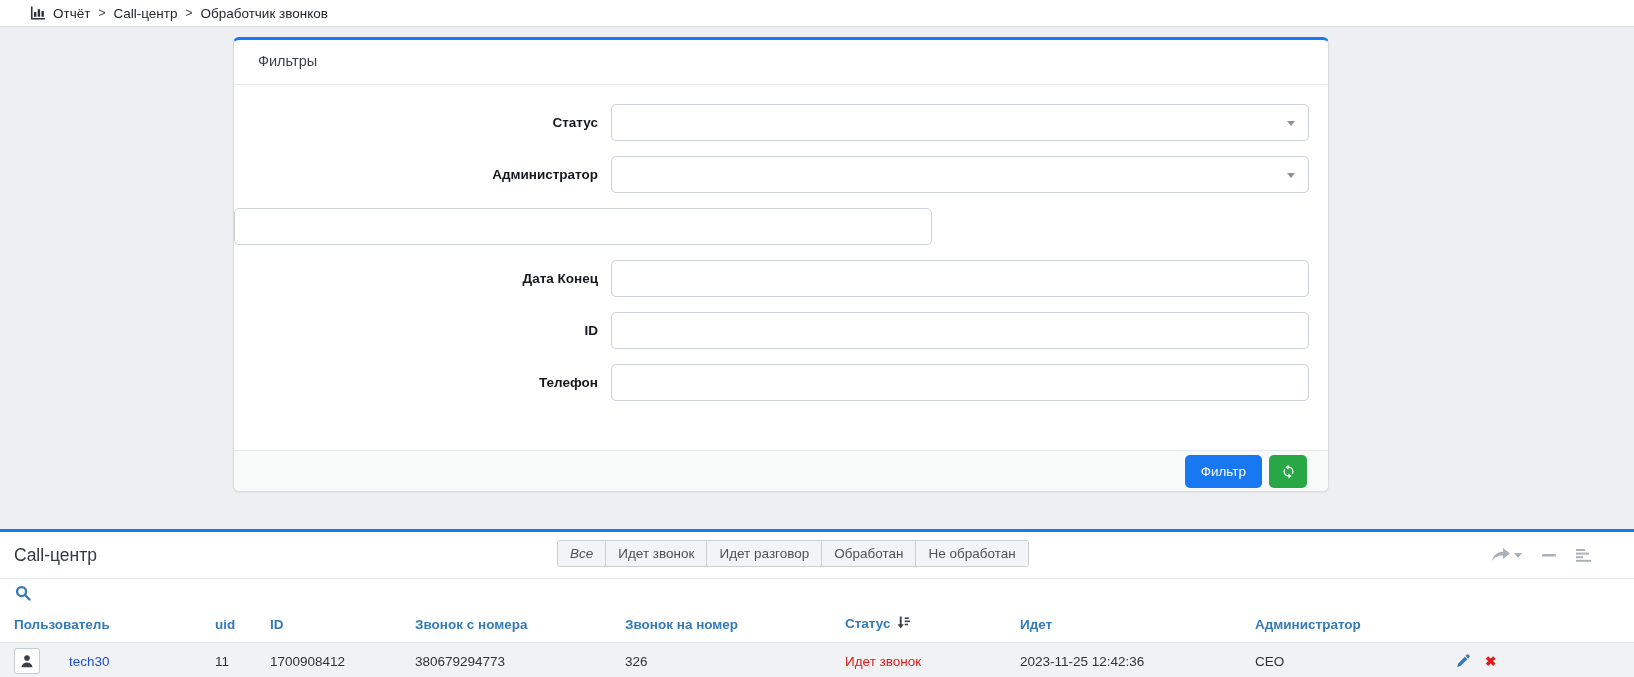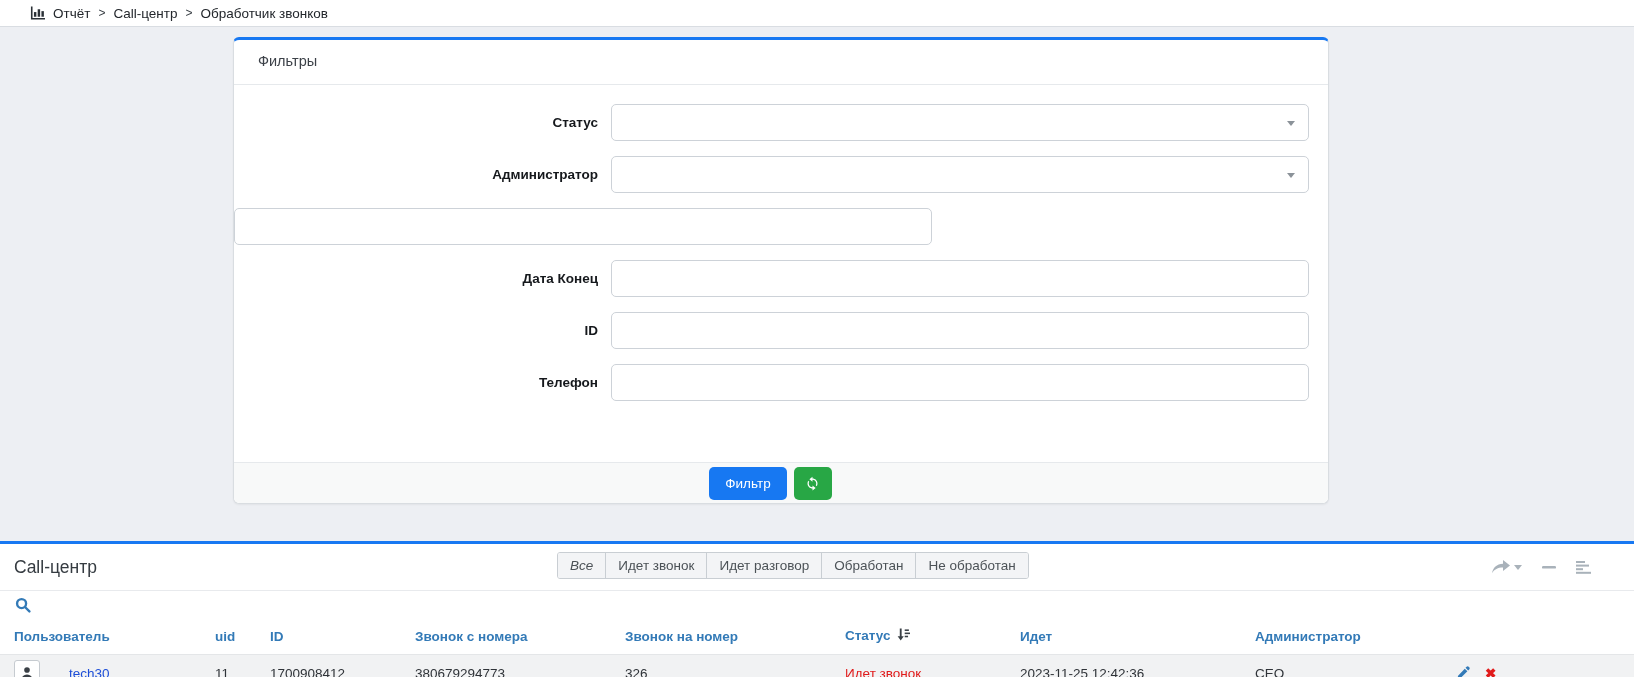--- a/index.html
+++ b/index.html
@@ -25,42 +25,42 @@
     border:1px solid #d9dde1; border-top:3px solid #1778f2;
     border-radius:6px;
     box-shadow:0 1px 2px rgba(0,0,0,.05);
   }
   .card-header {
     padding:13px 24px; border-bottom:1px solid #e6e9ec;
     font-size:14.5px; color:#3c4148; height:18px;
   }
   .card-body { padding:19px 0 49px 0; }
   .form-row { display:flex; align-items:center; margin-bottom:15px; }
-  .form-row:last-child { margin-bottom:12px; }
+  .form-row:last-child { margin-bottom:0; }
   .form-label {
     flex:0 0 377px; box-sizing:border-box; text-align:right; padding-right:13px;
     font-weight:bold; font-size:13.5px; color:#15181c;
   }
   .form-control {
     width:698px; height:37px; box-sizing:border-box;
     border:1px solid #cdd2d8; border-radius:5px; background:#fff;
     font-size:13.5px; padding:0 12px; color:#333; outline:none;
     font-family:"Liberation Sans", sans-serif;
   }
   .select-control { position:relative; display:flex; align-items:center; cursor:pointer; }
   .select-caret {
     position:absolute; right:13px; top:16px;
     width:0; height:0;
     border-left:4.5px solid transparent; border-right:4.5px solid transparent;
     border-top:5px solid #8b9299;
   }
   .card-footer {
     background:#f8f9f9; border-top:1px solid #e6e9ec;
     border-radius:0 0 6px 6px; height:40px;
-    display:flex; align-items:center; justify-content:center;
+    display:flex; align-items:center; justify-content:flex-end;
     gap:7px; padding-right:21px;
   }
   .btn { border:none; border-radius:5px; height:33px; cursor:pointer;
          display:flex; align-items:center; justify-content:center;
          font-family:"Liberation Sans", sans-serif; }
   .btn-filter { background:#1778f2; color:#fff; padding:0 16px; font-size:13.5px; }
   .btn-refresh { background:#28a745; width:38px; }
   
   .panel {
     margin-top:37px; background:#fff;

